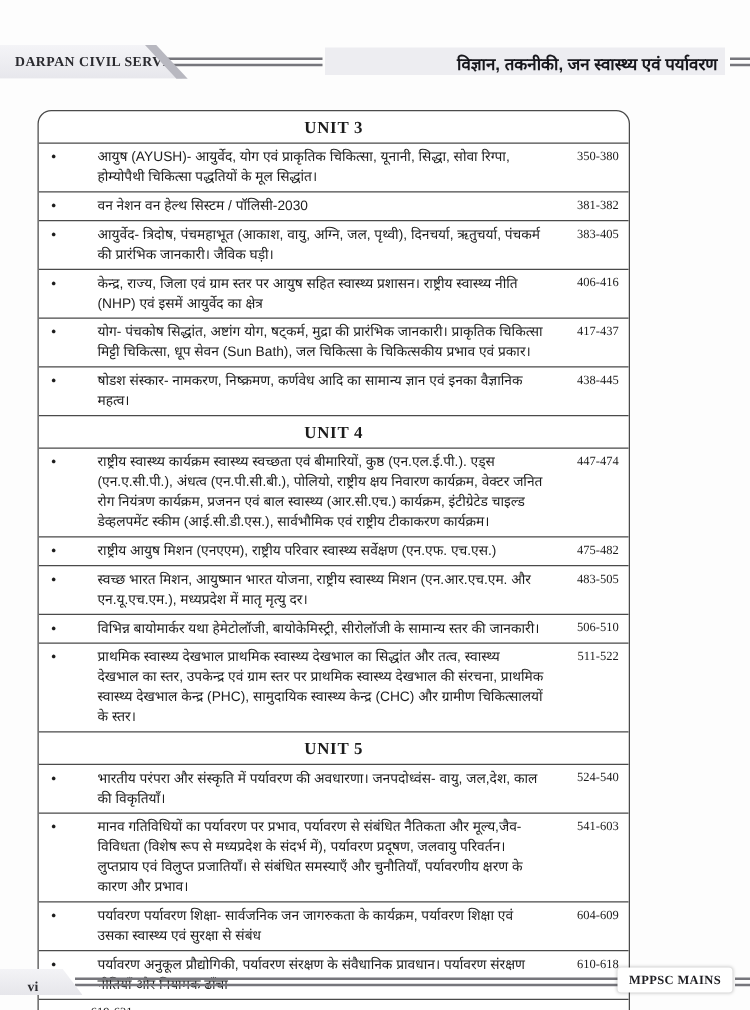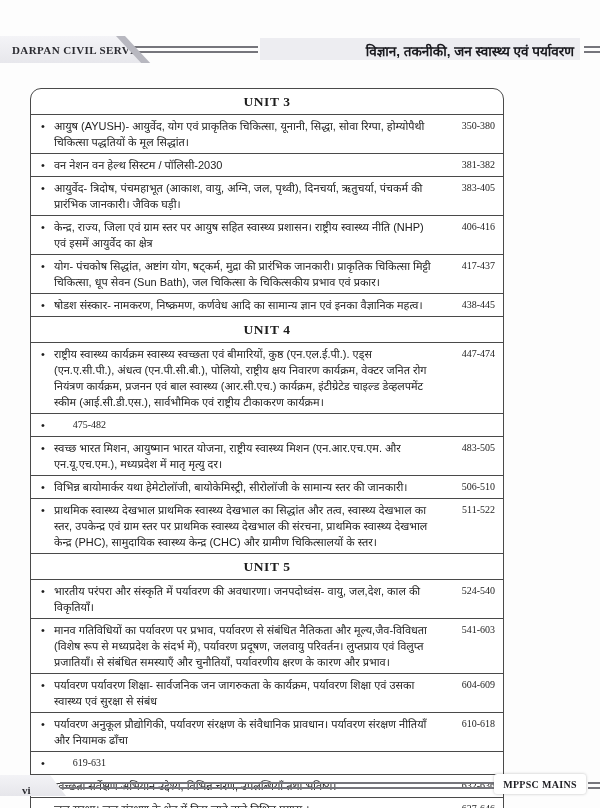--- a/index.html
+++ b/index.html
@@ -53,21 +53,21 @@
     text-align:center;font-weight:bold;font-size:13.5px;letter-spacing:.6px;
     padding:5px 0 4px;border-bottom:1px solid var(--border);
   }
   .toc-row{
     display:flex;align-items:flex-start;
     padding:3px 8px 3px 10px;border-bottom:1px solid var(--border);
     font-family:"Liberation Sans","DejaVu Sans",sans-serif;
   }
   .toc-box > :last-child{border-bottom:none;}
   .bullet{width:13px;flex:0 0 13px;font-size:11px;line-height:16px;text-align:left;}
-  .topic{flex:1;font-size:11px;line-height:16px;padding-right:8px;}
+  .topic{flex:1;font-size:11px;line-height:16px;padding-right:8px;margin-left:24px;}
   .pages{
     flex:0 0 52px;text-align:right;font-size:10px;line-height:16px;
     font-family:"Liberation Serif","DejaVu Serif",serif;white-space:nowrap;
   }
   
   .ftr{position:absolute;left:0;right:0;bottom:0;height:36px;}
   .page-banner{
     position:absolute;left:0;top:3px;width:66px;height:21px;
     background:linear-gradient(#f3f3f6,#e6e6eb);
     clip-path:polygon(0 0,50px 0,66px 100%,0 100%);
@@ -137,20 +137,21 @@
   <div class="unit-header">
     <span>UNIT 4</span>
   </div>
   <div class="toc-row">
     <span class="bullet">•</span>
     <span class="topic">राष्ट्रीय स्वास्थ्य कार्यक्रम स्वास्थ्य स्वच्छता एवं बीमारियों, कुष्ठ (एन.एल.ई.पी.). एड्स (एन.ए.सी.पी.), अंधत्व (एन.पी.सी.बी.), पोलियो, राष्ट्रीय क्षय निवारण कार्यक्रम, वेक्टर जनित रोग नियंत्रण कार्यक्रम, प्रजनन एवं बाल स्वास्थ्य (आर.सी.एच.) कार्यक्रम, इंटीग्रेटेड चाइल्ड डेव्हलपमेंट स्कीम (आई.सी.डी.एस.), सार्वभौमिक एवं राष्ट्रीय टीकाकरण कार्यक्रम।</span>
     <span class="pages">447-474</span>
   </div>
   <div class="toc-row">
     <span class="bullet">•</span>
+    <span class="topic">राष्ट्रीय आयुष मिशन (एनएएम), राष्ट्रीय परिवार स्वास्थ्य सर्वेक्षण (एन.एफ. एच.एस.)</span>
     <span class="pages">475-482</span>
   </div>
   <div class="toc-row">
     <span class="bullet">•</span>
     <span class="topic">स्वच्छ भारत मिशन, आयुष्मान भारत योजना, राष्ट्रीय स्वास्थ्य मिशन (एन.आर.एच.एम. और एन.यू.एच.एम.), मध्यप्रदेश में मातृ मृत्यु दर।</span>
     <span class="pages">483-505</span>
   </div>
   <div class="toc-row">
     <span class="bullet">•</span>
     <span class="topic">विभिन्न बायोमार्कर यथा हेमेटोलॉजी, बायोकेमिस्ट्री, सीरोलॉजी के सामान्य स्तर की जानकारी।</span>

